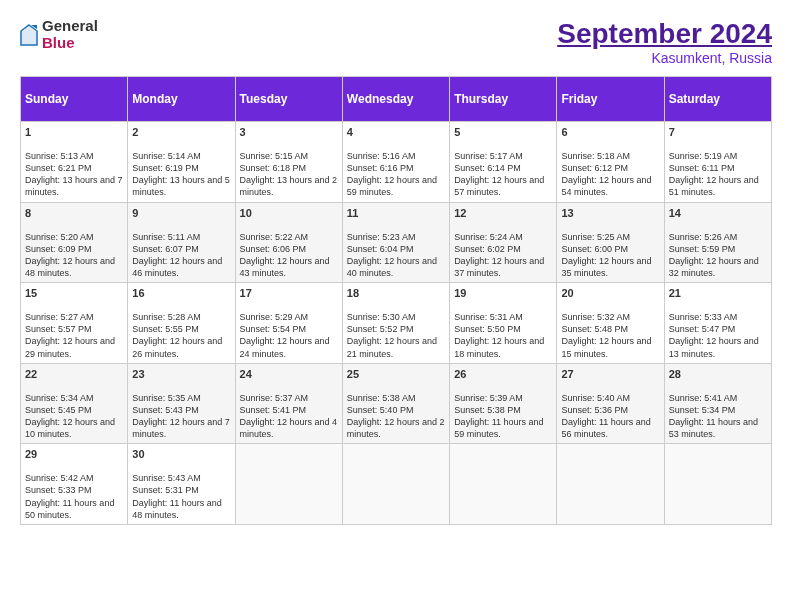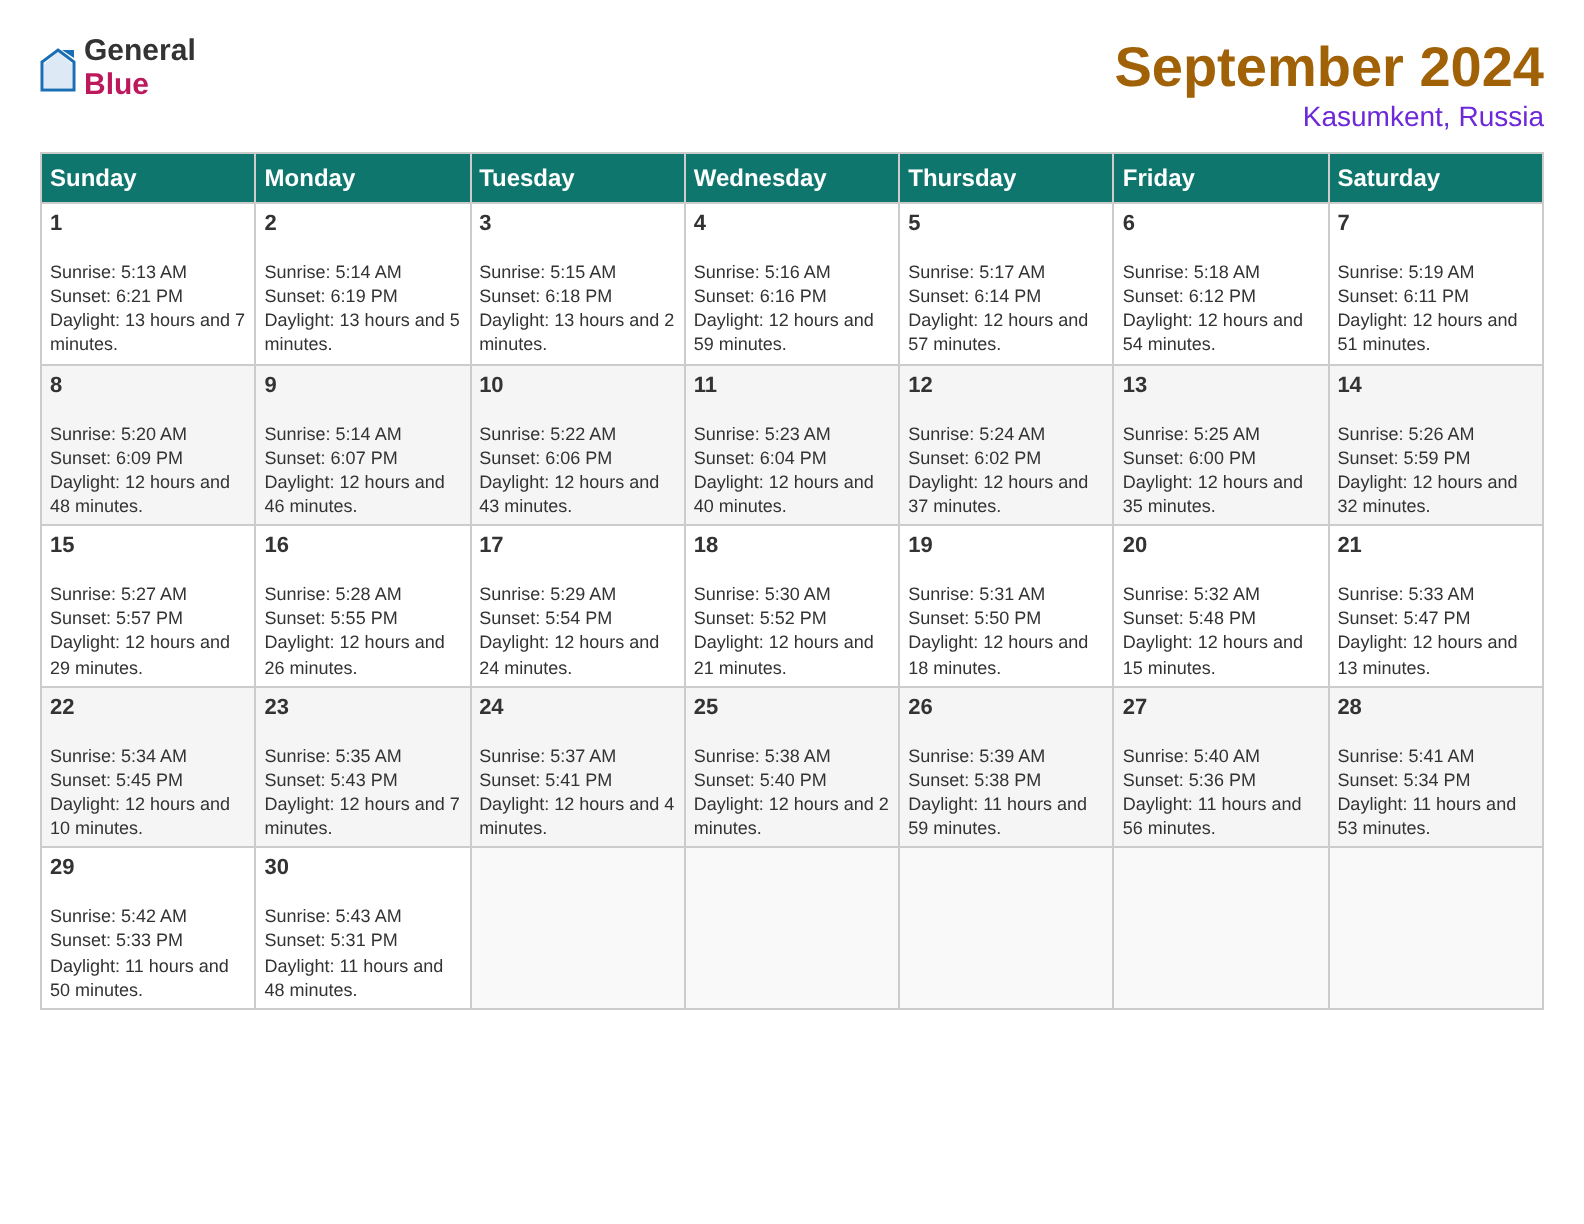--- a/index.html
+++ b/index.html
@@ -45,37 +45,38 @@
       width: 18px;
       height: 22px;
       margin-right: 4px;
     }
     .title-block {
       text-align: right;
     }
     .main-title {
       font-size: 28px;
       font-weight: bold;
-      color: #a16207;
+      color: #4c1d95;
+      text-decoration: underline;
     }
     .subtitle {
       font-size: 14px;
       color: #6d28d9;
     }
     .calendar {
       width: 100%;
       border-collapse: collapse;
       table-layout: fixed;
     }
     .calendar thead tr th {
-      background: #0f766e;
+      background: #6d28d9;
       color: #fff;
       font-size: 12px;
       font-weight: bold;
-      padding: 5px 4px;
+      padding: 15px 4px;
       text-align: left;
       border: 1px solid #ccc;
     }
     .calendar tbody tr td {
       vertical-align: top;
       border: 1px solid #ccc;
       padding: 4px 4px 3px 4px;
       font-size: 9.5px;
       color: #333;
       height: 78px;
@@ -189,21 +190,21 @@
         <tr>
           <td>
             <span class="day-number">8</span>
             <div class="day-info">Sunrise: 5:20 AM
 Sunset: 6:09 PM
 Daylight: 12 hours
 and 48 minutes.</div>
           </td>
           <td>
             <span class="day-number">9</span>
-            <div class="day-info">Sunrise: 5:14 AM
+            <div class="day-info">Sunrise: 5:11 AM
 Sunset: 6:07 PM
 Daylight: 12 hours
 and 46 minutes.</div>
           </td>
           <td>
             <span class="day-number">10</span>
             <div class="day-info">Sunrise: 5:22 AM
 Sunset: 6:06 PM
 Daylight: 12 hours
 and 43 minutes.</div>

